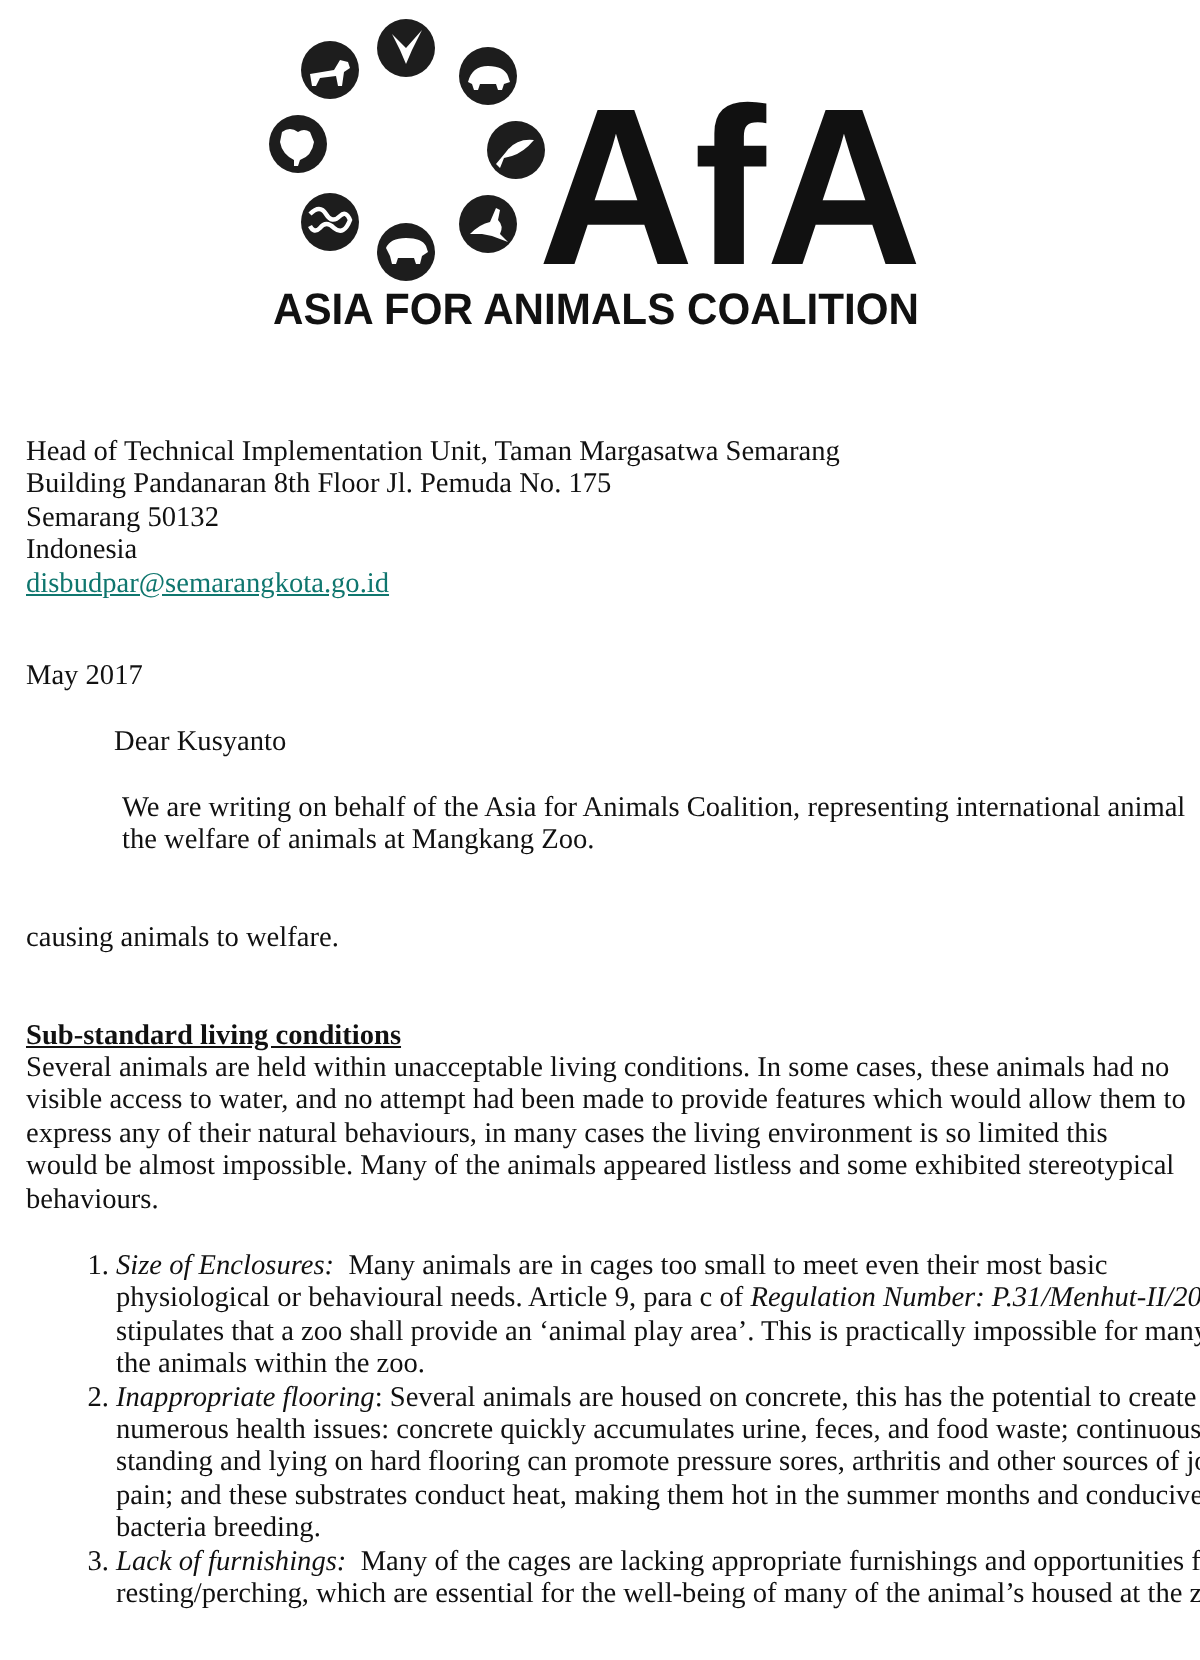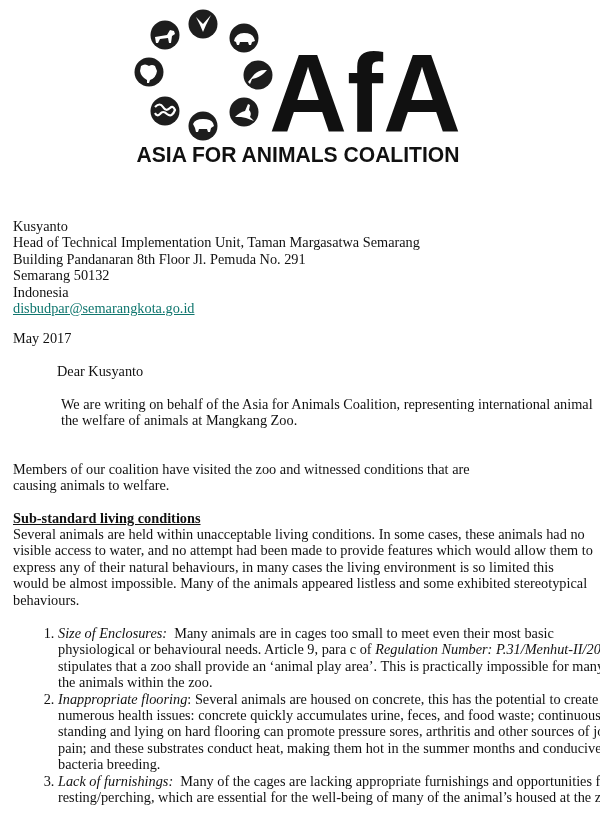--- a/index.html
+++ b/index.html
@@ -59,38 +59,36 @@
   <g>
     <circle cx="165" cy="35" r="14.5" fill="#1d1d1d"></circle>
     <path d="M155 37 L167 35 L170 30 L174 31 L175 34 L172 36 L171 43 L169 43 L168 38 L160 39 L158 43 L156 43 Z" fill="#fff"></path>
   </g>
 
   <text x="365" y="132" text-anchor="middle" font-family="Liberation Sans, sans-serif" font-weight="bold" font-size="112" fill="#111" textLength="192" lengthAdjust="spacingAndGlyphs">AfA</text>
   <text x="298" y="162" text-anchor="middle" font-family="Liberation Sans, sans-serif" font-weight="bold" font-size="22" fill="#111" textLength="323" lengthAdjust="spacingAndGlyphs">ASIA FOR ANIMALS COALITION</text>
 </svg>
 
 <div class="letter addr">
-  <div>Kusyanto</div>
   <div>Head of Technical Implementation Unit, Taman Margasatwa Semarang</div>
-  <div>Building Pandanaran 8th Floor Jl. Pemuda No. 291</div>
+  <div>Building Pandanaran 8th Floor Jl. Pemuda No. 175</div>
   <div>Semarang 50132</div>
   <div>Indonesia</div>
   <div><a class="email" href="#">disbudpar@semarangkota.go.id</a></div>
 </div>
 
 <div class="letter date">May 2017</div>
 <div class="letter salutation">Dear Kusyanto</div>
 
 <div class="letter p1">
   <div>We are writing on behalf of the Asia for Animals Coalition, representing international animal</div>
   <div>the welfare of animals at Mangkang Zoo.</div>
 </div>
 
 <div class="letter p2">
-  <div>Members of our coalition have visited the zoo and witnessed conditions that are</div>
   <div>causing animals to welfare.</div>
 </div>
 
 <div class="letter heading">Sub-standard living conditions</div>
 <div class="letter p3">Several animals are held within unacceptable living conditions. In some cases, these animals had no visible access to water, and no attempt had been made to provide features which would allow them to express any of their natural behaviours, in many cases the living environment is so limited this would be almost impossible. Many of the animals appeared listless and some exhibited stereotypical behaviours.</div>
 
 <ol class="issues">
   <li>
     <em>Size of Enclosures:</em><span style="white-space:pre-wrap">  Many animals are in cages too small to meet even their most basic physiological or behavioural needs. Article 9, para c of </span><em>Regulation Number: P.31/Menhut-II/2012</em><span> stipulates that a zoo shall provide an ‘animal play area’. This is practically impossible for many of the animals within the zoo.</span>
   </li>

